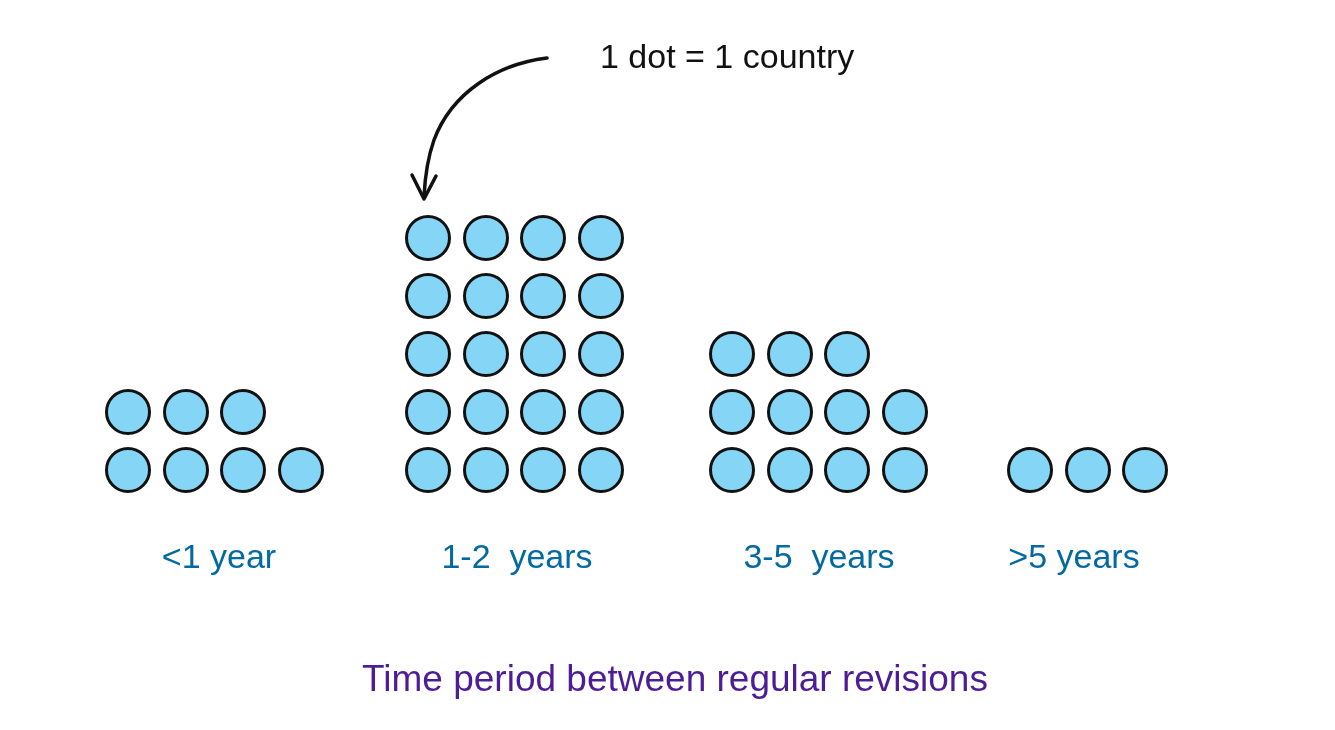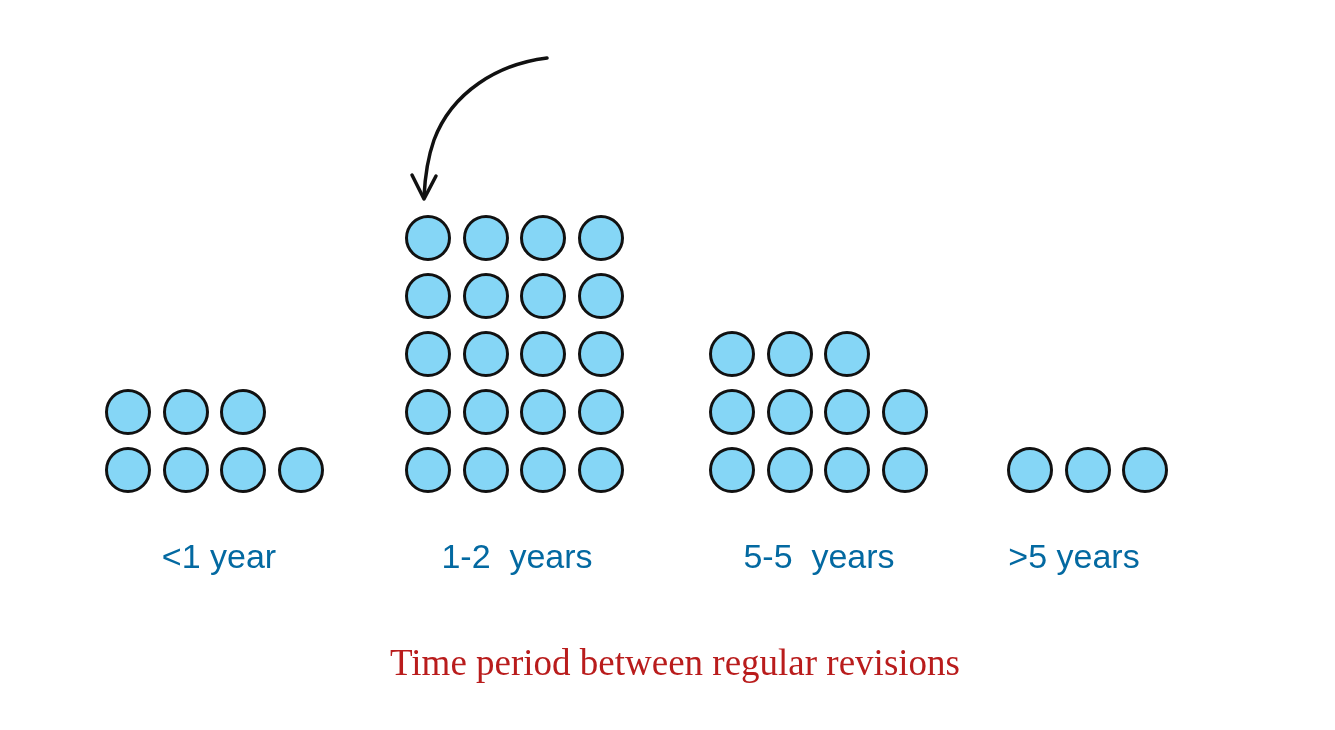--- a/index.html
+++ b/index.html
@@ -44,39 +44,39 @@
     top: 536px;
     transform: translateX(-50%);
     font-size: 34px;
     line-height: 1.2;
     color: #0369a1;
     white-space: pre;
   }
   .chart-title {
     position: absolute;
     left: 675px;
-    top: 641px;
+    top: 657px;
     transform: translateX(-50%);
     font-size: 37px;
     line-height: 1.2;
-    color: #b91c1c;
+    color: #4c1d95;
     white-space: pre;
-    font-family: Liberation Serif, serif;
   }
 </style>
 </head>
 <body>
 
 <div class="canvas">
 
   <svg class="arrow-svg" width="1335" height="730" viewBox="0 0 1335 730" aria-hidden="true">
     <path d="M547,58 C498,64 452,92 434,140 C428,157 425,176 424,197" fill="none" stroke="#111111" stroke-width="3.5" stroke-linecap="round"></path>
     <path d="M412,175 L424,199 L436,176" fill="none" stroke="#111111" stroke-width="3.5" stroke-linecap="round" stroke-linejoin="round"></path>
   </svg>
 
+  <div class="annotation-text">1 dot = 1 country</div>
 
   <div id="dots-layer">
       <div class="dot" style="left: 105px; top: 389px; background: rgb(133, 214, 246); border-color: rgb(17, 17, 17);"></div>
       <div class="dot" style="left: 162.5px; top: 389px; background: rgb(133, 214, 246); border-color: rgb(17, 17, 17);"></div>
       <div class="dot" style="left: 220px; top: 389px; background: rgb(133, 214, 246); border-color: rgb(17, 17, 17);"></div>
       <div class="dot" style="left: 105px; top: 447px; background: rgb(133, 214, 246); border-color: rgb(17, 17, 17);"></div>
       <div class="dot" style="left: 162.5px; top: 447px; background: rgb(133, 214, 246); border-color: rgb(17, 17, 17);"></div>
       <div class="dot" style="left: 220px; top: 447px; background: rgb(133, 214, 246); border-color: rgb(17, 17, 17);"></div>
       <div class="dot" style="left: 277.5px; top: 447px; background: rgb(133, 214, 246); border-color: rgb(17, 17, 17);"></div>
       <div class="dot" style="left: 405px; top: 215px; background: rgb(133, 214, 246); border-color: rgb(17, 17, 17);"></div>
@@ -111,19 +111,19 @@
       <div class="dot" style="left: 824px; top: 447px; background: rgb(133, 214, 246); border-color: rgb(17, 17, 17);"></div>
       <div class="dot" style="left: 881.5px; top: 447px; background: rgb(133, 214, 246); border-color: rgb(17, 17, 17);"></div>
       <div class="dot" style="left: 1007px; top: 447px; background: rgb(133, 214, 246); border-color: rgb(17, 17, 17);"></div>
       <div class="dot" style="left: 1064.5px; top: 447px; background: rgb(133, 214, 246); border-color: rgb(17, 17, 17);"></div>
       <div class="dot" style="left: 1122px; top: 447px; background: rgb(133, 214, 246); border-color: rgb(17, 17, 17);"></div>
     </div>
 
   <div id="labels-layer">
       <div class="cat-label" style="left: 219px;">&lt;1 year</div>
       <div class="cat-label" style="left: 517px;">1-2  years</div>
-      <div class="cat-label" style="left: 819px;">5-5  years</div>
+      <div class="cat-label" style="left: 819px;">3-5  years</div>
       <div class="cat-label" style="left: 1074px;">&gt;5 years</div>
     </div>
 
   <div class="chart-title">Time period between regular revisions</div>
 
 </div>
 
 </body></html>

